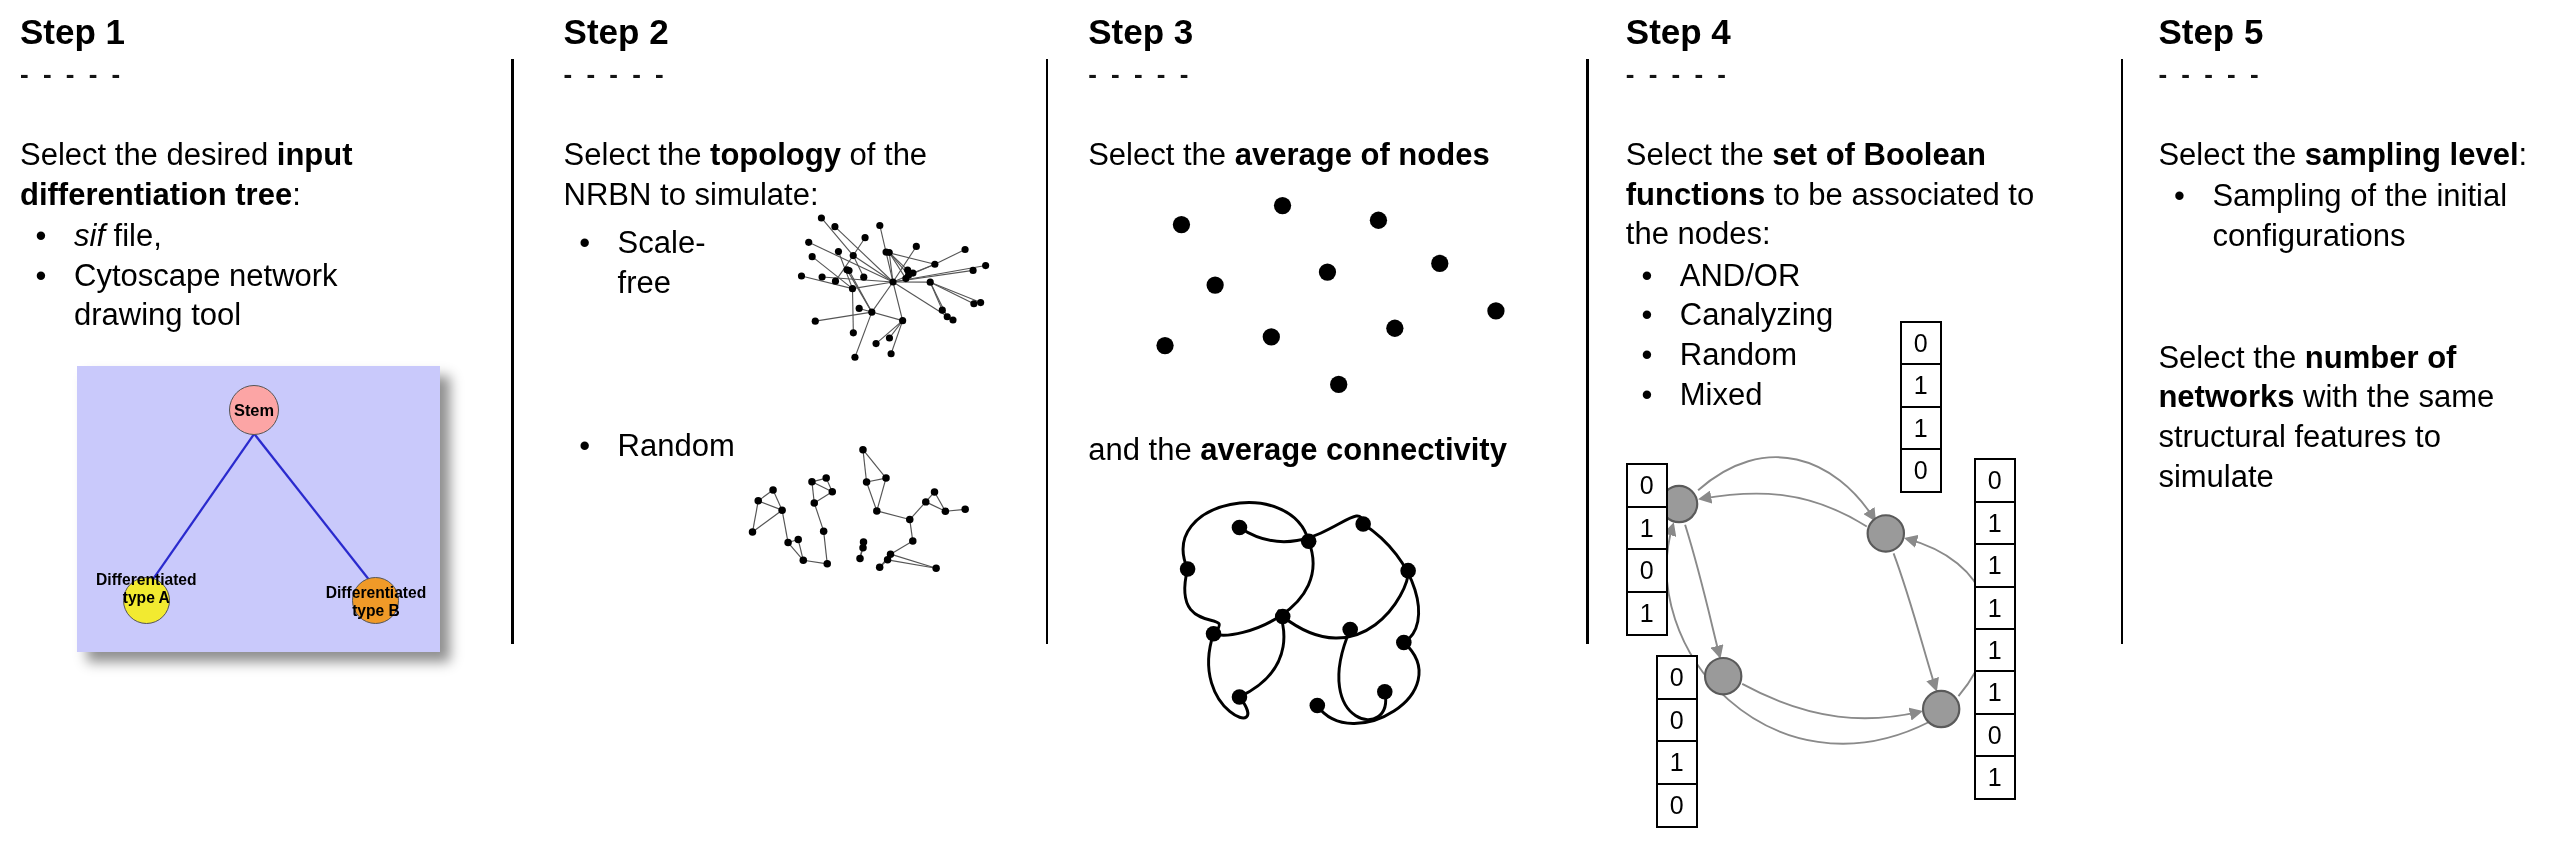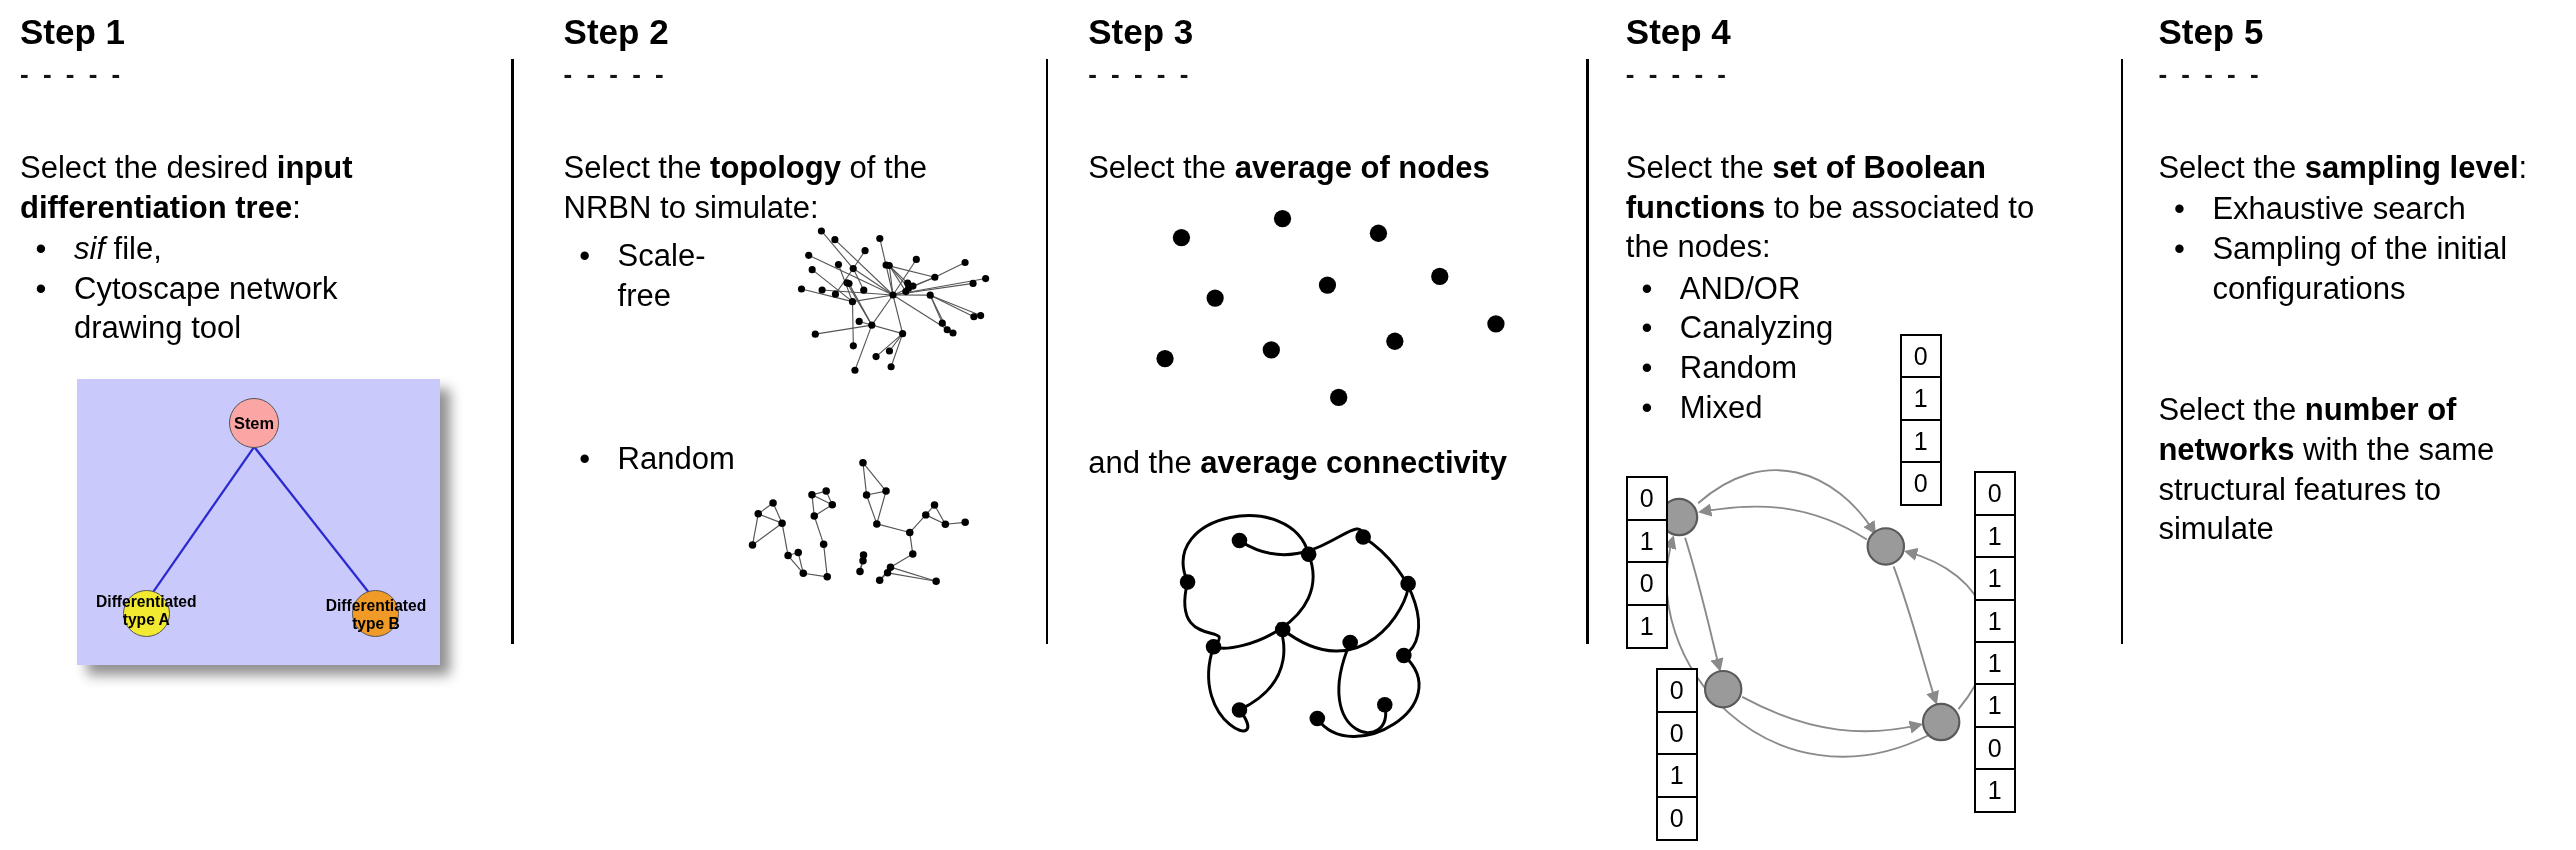--- a/index.html
+++ b/index.html
@@ -12,21 +12,21 @@
   .divider { flex:none; width:2.6px; height:585px; margin-top:59px; background:#000; }
   .col { flex:none; padding-top:12px; position:relative; }
   .col1 { width:511px; padding-left:20px; }
   .col2 { width:532px; padding-left:50px; }
   .col3 { width:538px; padding-left:40px; }
   .col4 { width:532px; padding-left:37px; }
   .col5 { width:453px; padding-left:35px; }
 
   .step-title { font-size:35px; font-weight:bold; }
   .dashes { font-size:26px; font-weight:bold; letter-spacing:3.5px; margin-top:7px; color:#141414; }
-  .intro { font-size:31px; line-height:1.28; margin-top:58px; }
+  .intro { font-size:31px; line-height:1.28; margin-top:45px; }
   .intro b { font-weight:bold; }
   .para2 { font-size:31px; line-height:1.28; }
   .bullets { list-style:none; margin-top:1.7px; }
   .bullets li { font-size:31px; line-height:1.28; padding-left:54px; position:relative; }
   .bullets li::before { content:"\2022"; position:absolute; left:15.6px; }
 
   .col1 .intro { max-width:381px; }
   .col1 .bullets li { max-width:372px; }
   .col2 .intro { max-width:407px; }
   .col4 .intro { max-width:415px; }
@@ -39,21 +39,21 @@
   .tree-edges { position:absolute; left:0; top:0; width:100%; height:100%; }
   .tree-edges line { stroke:#2a2ace; stroke-width:2.6; }
   .tnode { position:absolute; border-radius:50%; border:1.7px solid #555; }
   .stem  { width:50px; height:50px; left:152px; top:19px; background:#fca5a5;
            display:flex; align-items:center; justify-content:center; }
   .stem .tlabel { font-size:16.4px; font-weight:bold; }
   .typeA { width:47px; height:47px; left:46px;  top:211px; background:#f2ea30; }
   .typeB { width:47px; height:47px; left:275px; top:211px; background:#f09a28; }
   .tlabel2 { position:absolute; width:130px; text-align:center; font-size:15.6px;
              font-weight:bold; line-height:1.12; }
-  .la { left:4.3px;   top:214px; }
+  .la { left:4.3px;   top:205px; }
   .lb { left:234px; top:218px; }
 
   
   .net-row { display:flex; align-items:flex-start; }
   .net-row .bullets { flex:none; }
   .row-sf { margin-top:7px; }
   .row-sf .bullets { width:182px; }
   .sf-svg { width:294px; height:206px; margin-top:-42px; }
   .row-rn { margin-top:39px; }
   .row-rn .bullets { width:147px; }
@@ -389,20 +389,19 @@
     </div>
   </div>
 
   <div class="divider"></div>
 
   <div class="col col5">
     <div class="step-title">Step 5</div>
     <div class="dashes">- - - - -</div>
     <p class="intro"><span>Select the </span><b>sampling level</b><span>:</span></p>
     <ul class="bullets">
-      <li><span>Exhaustive search</span></li>
       <li><span>Sampling of the initial configurations</span></li>
     </ul>
     <p class="para2"><span>Select the </span><b>number of networks</b><span> with the same structural features to simulate</span></p>
   </div>
 
 </div>
 
 
 </body></html>

